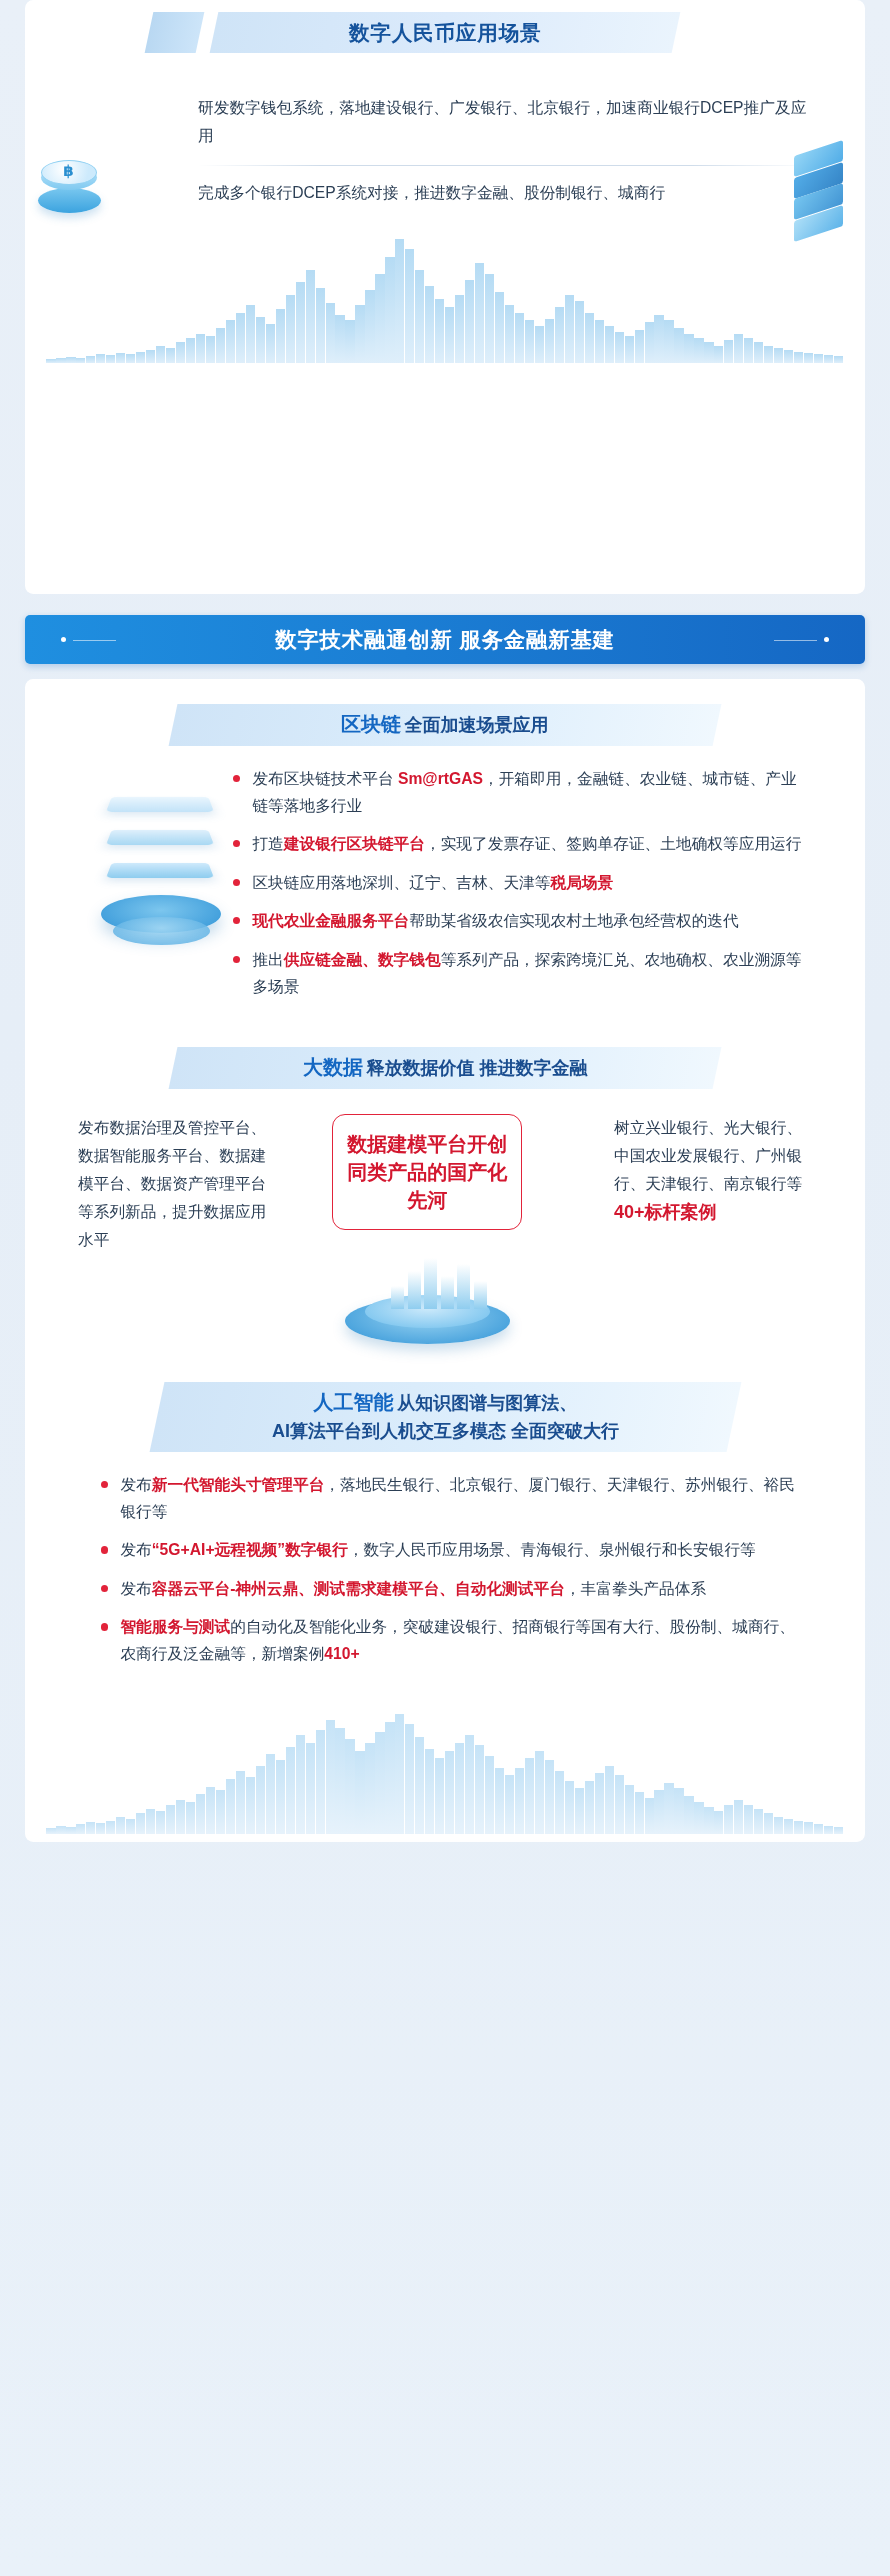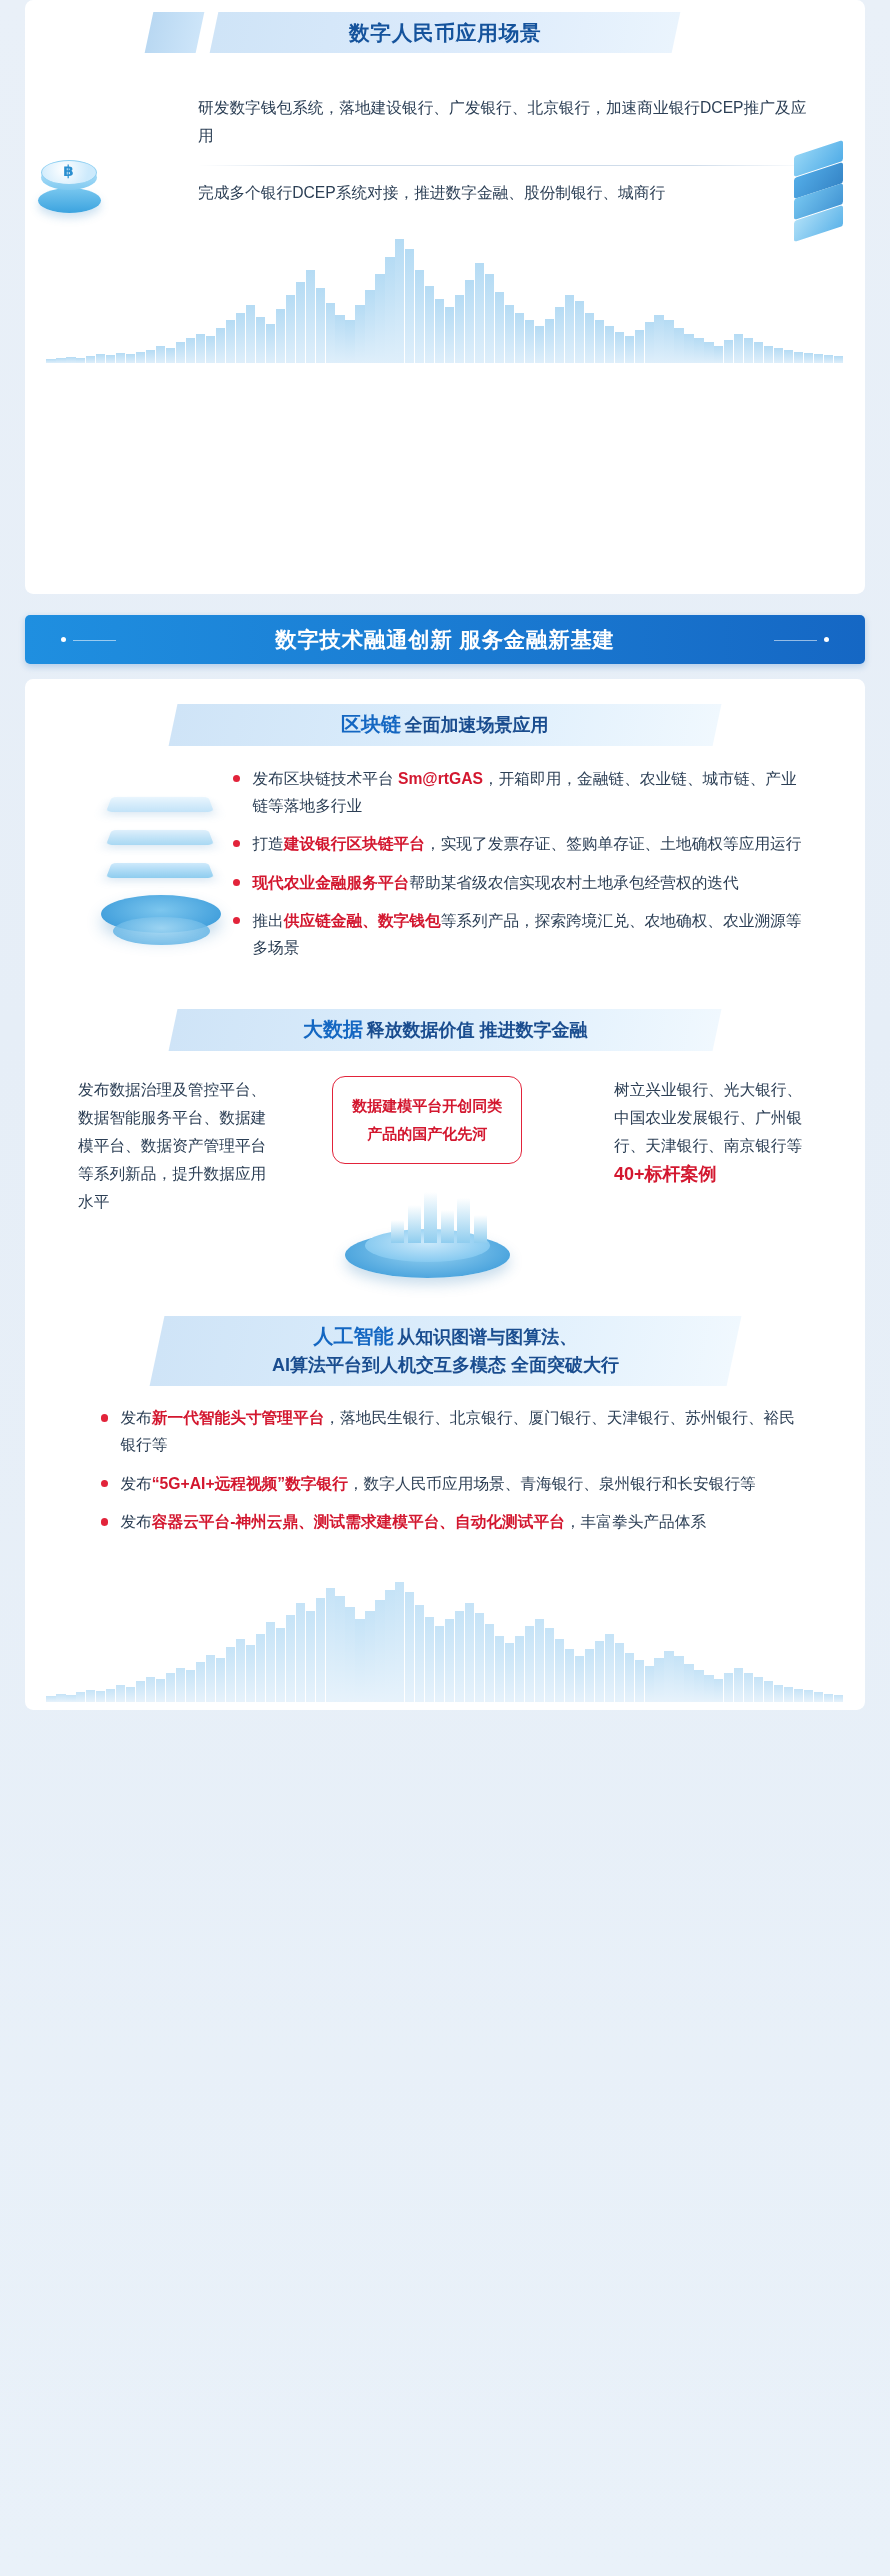--- a/index.html
+++ b/index.html
@@ -280,21 +280,21 @@
     margin: 0 auto;
     position: relative;
     text-align: center;
   }
   .bd-bubble {
     width: 190px;
     margin: 0 auto;
     border: 1.6px solid #e2233a;
     border-radius: 13px;
     padding: 15px 13px;
-    font-size: 15px;
+    font-size: 20px;
     line-height: 28px;
     color: #d3172f;
     font-weight: bold;
     background: #fff;
   }
   .bd-chart {
     position: relative;
     width: 181px; height: 124px;
     margin: -5px auto 0 auto;
   }
@@ -475,20 +475,21 @@
       <div class="stack-ill" style="top:33px;">
         <div class="slab s1"></div>
         <div class="slab s2"></div>
         <div class="slab s3"></div>
         <div class="base"></div>
         <div class="base2"></div>
       </div>
       <div class="bullets indent" id="bc-bullets">
           <div class="bullet"><span>发布区块链技术平台 </span><b>Sm@rtGAS</b><span>，开箱即用，金融链、农业链、城市链、产业链等落地多行业</span></div>
           <div class="bullet"><span>打造</span><b>建设银行区块链平台</b><span>，实现了发票存证、签购单存证、土地确权等应用运行</span></div>
+          <div class="bullet"><span>区块链应用落地深圳、辽宁、吉林、天津等</span><b>税局场景</b></div>
           <div class="bullet"><b>现代农业金融服务平台</b><span>帮助某省级农信实现农村土地承包经营权的迭代</span></div>
           <div class="bullet"><span>推出</span><b>供应链金融、数字钱包</b><span>等系列产品，探索跨境汇兑、农地确权、农业溯源等多场景</span></div>
         </div>
     </div>
 
     <div class="sub-head" style="margin-top:28px;">
       <div class="inner">
         <span class="kw">大数据</span>
         <span class="rest">释放数据价值 推进数字金融</span>
       </div>
@@ -526,20 +527,21 @@
         <div>
           <span class="rest">AI算法平台到人机交互多模态 全面突破大行</span>
         </div>
       </div>
     </div>
 
     <div class="bullets" id="ai-bullets" style="padding-left:74px;padding-right:58px;">
         <div class="bullet"><span>发布</span><b>新一代智能头寸管理平台</b><span>，落地民生银行、北京银行、厦门银行、天津银行、苏州银行、裕民银行等</span></div>
         <div class="bullet"><span>发布</span><b>“5G+AI+远程视频”数字银行</b><span>，数字人民币应用场景、青海银行、泉州银行和长安银行等</span></div>
         <div class="bullet"><span>发布</span><b>容器云平台-神州云鼎、测试需求建模平台、自动化测试平台</b><span>，丰富拳头产品体系</span></div>
+        <div class="bullet"><b>智能服务与测试</b><span>的自动化及智能化业务，突破建设银行、招商银行等国有大行、股份制、城商行、农商行及泛金融等，新增案例</span><b>410+</b></div>
       </div>
 
     <div class="bottom-skyline" id="skyline-bottom">
         <div class="bar" style="height: 5.7px;"></div>
         <div class="bar" style="height: 7.6px;"></div>
         <div class="bar" style="height: 6.6px;"></div>
         <div class="bar" style="height: 9.5px;"></div>
         <div class="bar" style="height: 11.4px;"></div>
         <div class="bar" style="height: 10.4px;"></div>
         <div class="bar" style="height: 13.3px;"></div>

